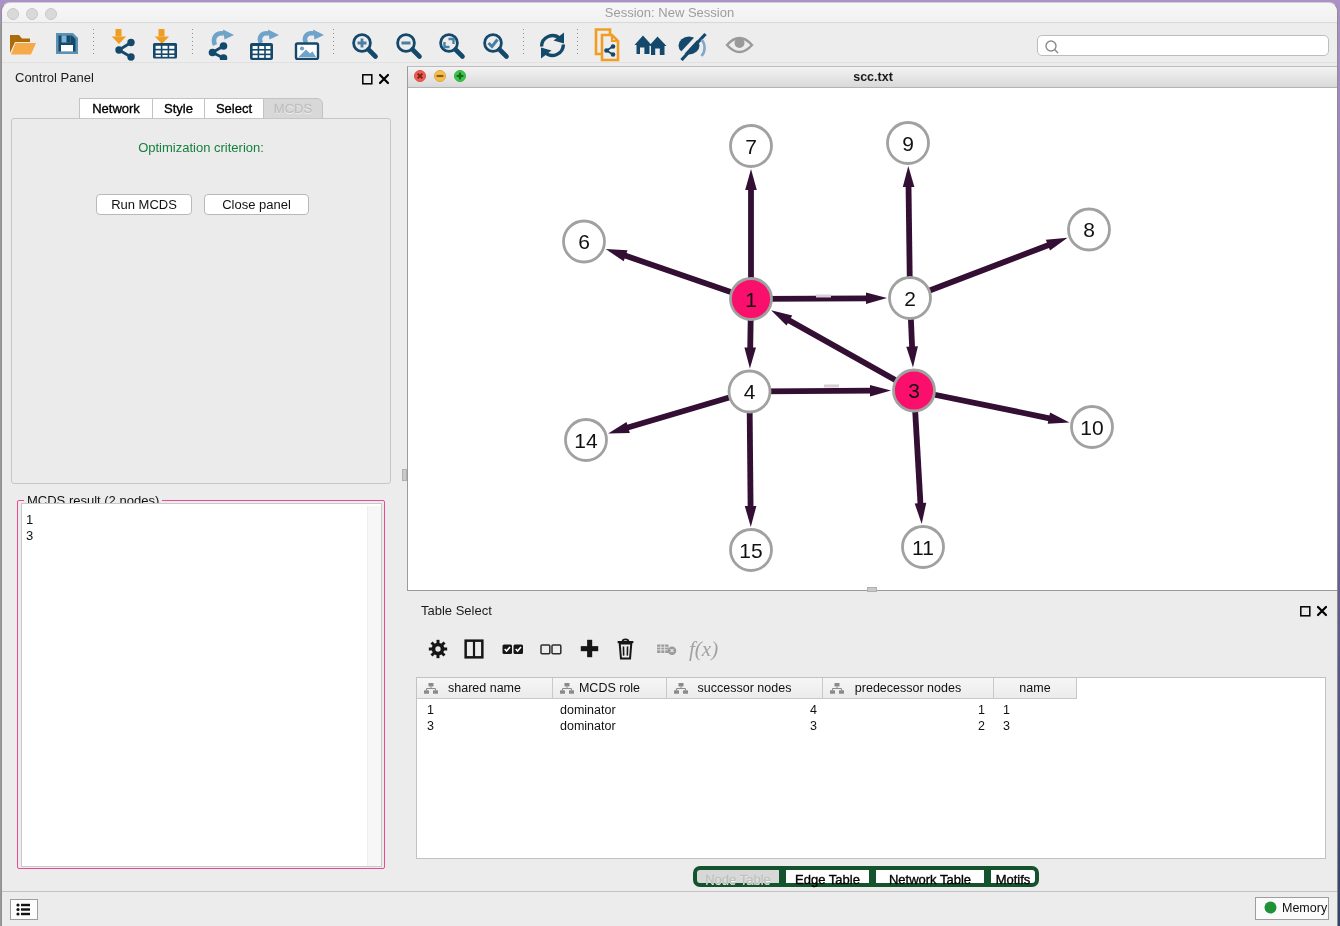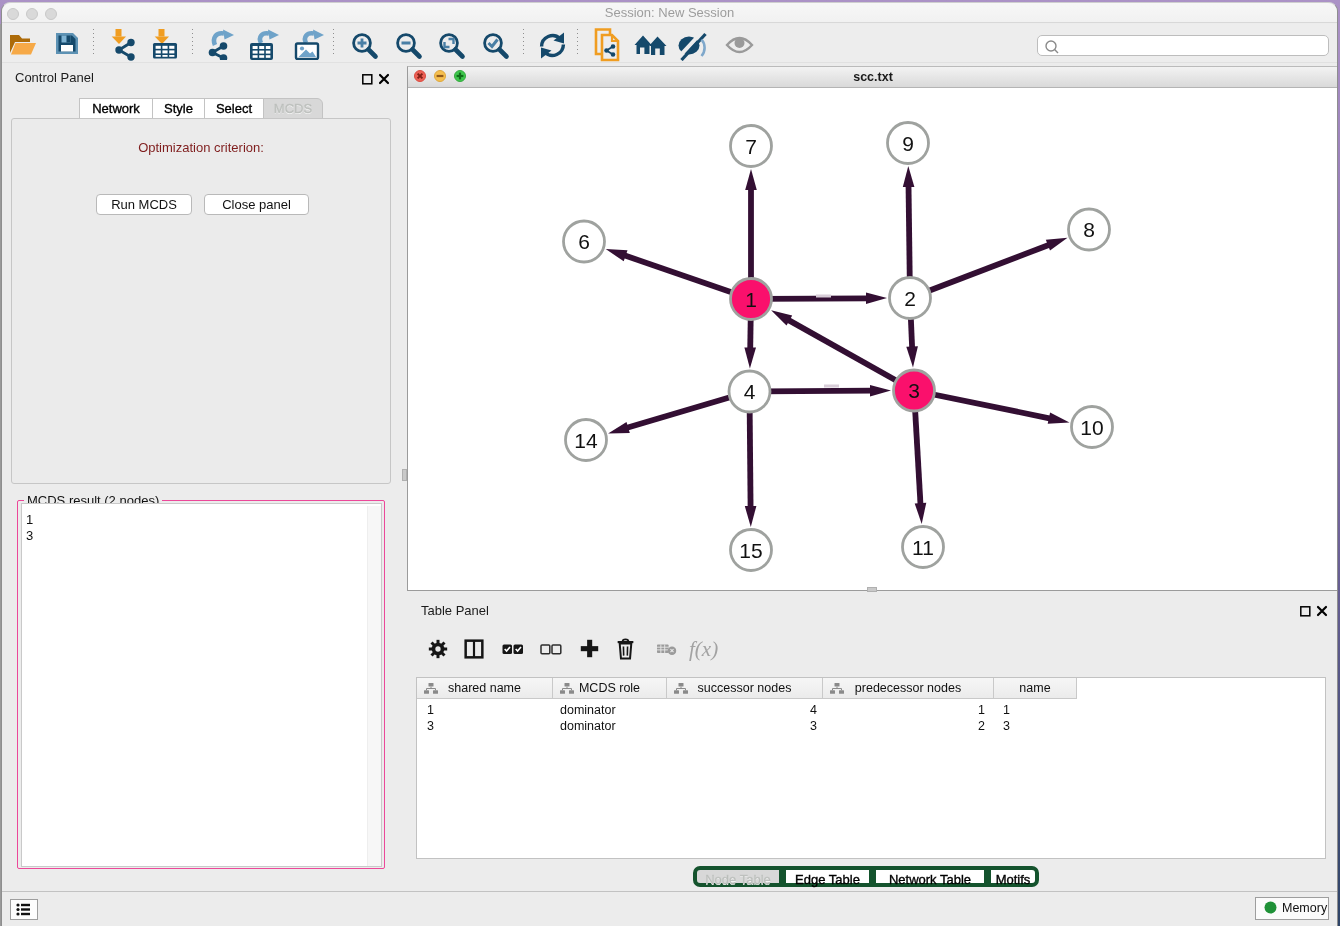--- a/index.html
+++ b/index.html
@@ -23,21 +23,21 @@
   border:1px solid #bdbdbd; border-radius:5px; }
 
 #cpTitle { position:absolute; left:13px; top:67px; font-size:13px; color:#1c1c1c; }
 .panicon { position:absolute; color:#000; }
 #cpTabs { position:absolute; left:77px; top:95px; height:21px; }
 .tab { position:absolute; top:0; height:21px; background:#fff; border:1px solid #c3c3c3; -webkit-text-stroke:0.35px #000;
   font-size:13px; font-weight:400; color:#000; text-align:center; line-height:19px; }
 .tabsel { background:#d8d8d8 !important; color:#b9bcb9 !important; text-shadow:0 1px 0 #f4f4f4; }
 #cpPanel { position:absolute; left:9px; top:115px; width:380px; height:366px;
   background:#ebebeb; border:1px solid #c6c6c6; border-radius:3px; }
-#optlabel { position:absolute; left:0; top:21px; width:100%; text-align:center; font-size:13px; color:#7f1d1d; }
+#optlabel { position:absolute; left:0; top:21px; width:100%; text-align:center; font-size:13px; color:#15803d; }
 #combo { position:absolute; left:34px; top:43px; width:311px; height:21px; background:#fff;
   border:1px solid #b5b5b5; border-radius:4px; font-size:13px; color:#111; line-height:19px; padding-left:11px; }
 .btn { position:absolute; top:75px; height:21px; background:#fff; border:1px solid #b9b9b9;
   border-radius:4px; font-size:13px; color:#111; text-align:center; line-height:19px; }
 #fieldset { position:absolute; left:15px; top:497px; width:368px; height:369px;
   border:1px solid #ec4899; border-radius:2px; }
 #legend { position:absolute; left:6px; top:-8px; background:#ececec; padding:0 3px;
   font-size:13px; color:#111; }
 #resultbox { position:absolute; left:3px; top:2px; width:361px; height:364px; background:#fff;
   border:1px solid #c9c9c9; font-size:13px; color:#111; padding:8px 0 0 4px; line-height:16px; }
@@ -317,21 +317,21 @@
           <text x="516" y="467.5">11</text>
           <text x="179" y="360.5">14</text>
           <text x="344" y="470.5">15</text>
         </g>
       </svg>
     </div>
   </div>
 
   <div style="position:absolute;left:865px;top:584px;width:10px;height:5px;background:#c9c9c9;border:1px solid #b0b0b0;"></div>
   <div style="position:absolute;left:400px;top:466px;width:5px;height:12px;background:#c9c9c9;border:1px solid #b0b0b0;"></div>
-  <div id="tpTitle">Table Panel</div>
+  <div id="tpTitle">Table Select</div>
   <svg class="panicon" style="left:1298px;top:603px" width="11" height="11" viewBox="0 0 11 11">
       <rect x="0.8" y="0.8" width="9" height="9" fill="none" stroke="#000" stroke-width="1.5"></rect>
     </svg>
   <svg class="panicon" style="left:1314px;top:602px" width="12" height="12" viewBox="0 0 12 12">
       <path d="M2 2 L10 10 M10 2 L2 10" stroke="#000" stroke-width="2.2" stroke-linecap="round"></path>
     </svg>
   <div id="ttoolbar">
     <svg style="position:absolute;left:22px;top:16px" width="20" height="20" viewBox="0 0 24 24">
       <g fill="#161616">
         <rect x="10.2" y="1" width="3.6" height="5"></rect>

